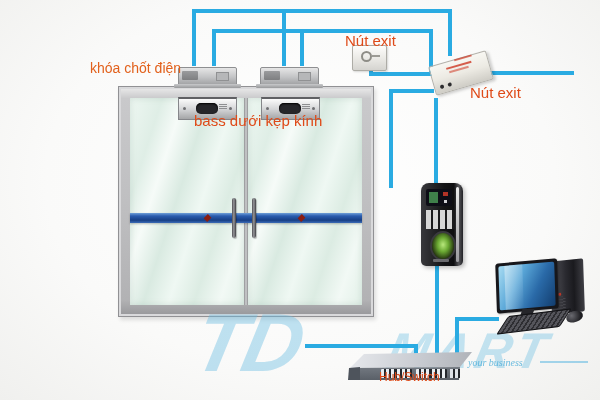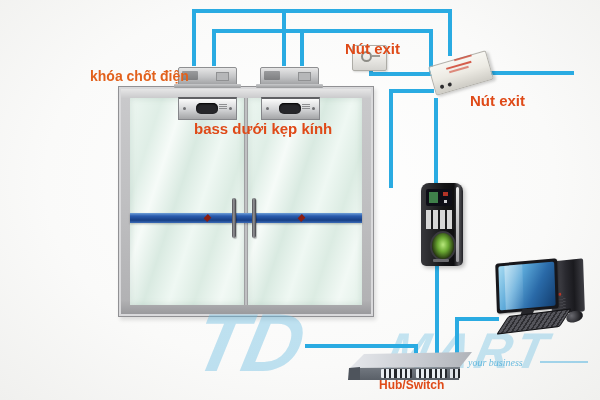--- a/index.html
+++ b/index.html
@@ -4,21 +4,21 @@
 <style>
   html,body{margin:0;padding:0;background:#e9e9e9;}
   .stage{
     position:relative;width:600px;height:400px;margin:0 auto;
     background:radial-gradient(ellipse at 50% 45%, #ffffff 0%, #fafaf9 60%, #f0f0ee 100%);
     overflow:hidden;font-family:"Liberation Sans",sans-serif;
   }
   
   .cable{position:absolute;background:#2aabe2;z-index:3;}
   
-  .lbl{position:absolute;font-weight:bold;white-space:nowrap;z-index:6;margin-top:8px;}
+  .lbl{position:absolute;font-weight:normal;white-space:nowrap;z-index:6;}
   .lbl.orange{color:#e2611c;}
   .lbl.redorange{color:#df4a18;}
   
   .wm{position:absolute;z-index:2;font-style:italic;font-weight:bold;color:rgba(105,188,226,0.42);transform:skewX(-12deg);letter-spacing:-2px;}
   .wm-prefix{left:196px;top:296px;font-size:82px;}
   .wm-suffix{left:388px;top:322px;font-size:50px;letter-spacing:5px;color:rgba(105,188,226,0.38);}
   .wm-tagline{position:absolute;left:468px;top:357px;z-index:2;font-size:10px;font-style:italic;color:rgba(80,176,218,0.85);font-family:Liberation Serif, serif;}
   .wm-line{position:absolute;left:540px;top:361px;width:48px;height:2px;background:rgba(105,188,226,0.6);z-index:2;}
   
   .door-frame{position:absolute;left:118px;top:86px;width:254px;height:229px;z-index:1;

